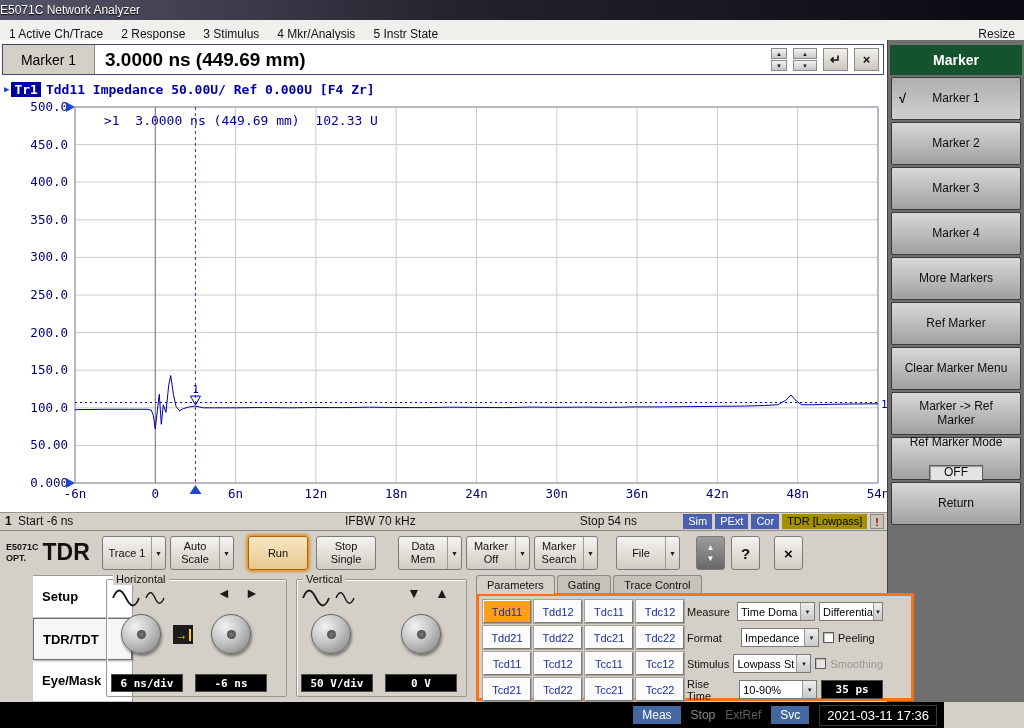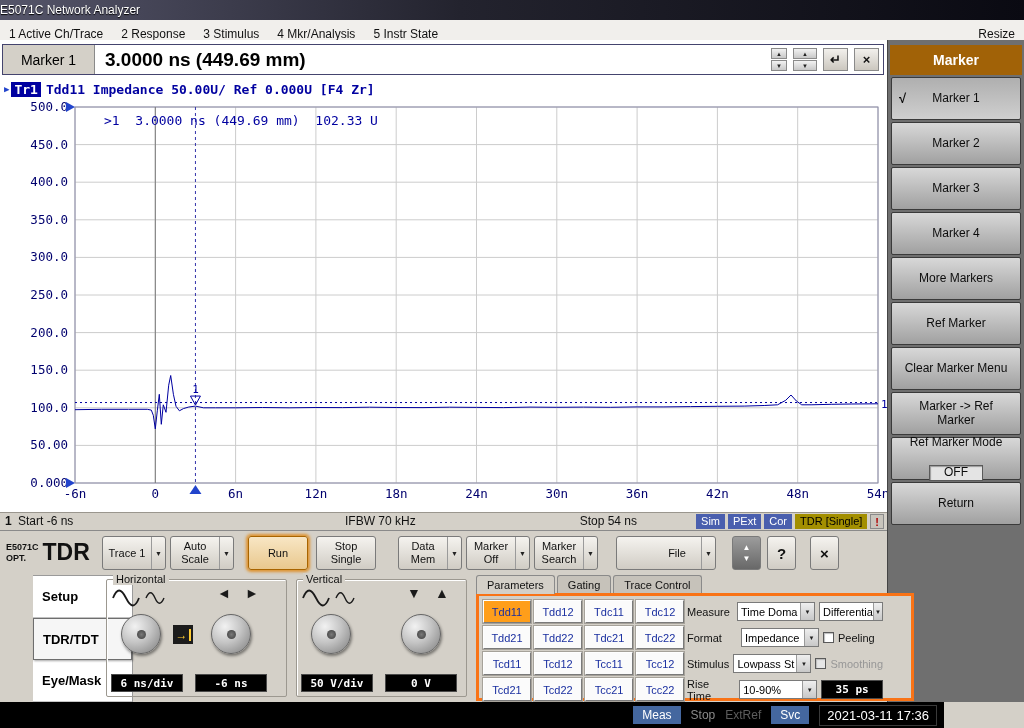--- a/index.html
+++ b/index.html
@@ -51,21 +51,21 @@
   .ch-stop { position:absolute; right:250px; }
   .badges { position:absolute; right:3px; top:1px; display:flex; gap:3px; }
   .badge { font-size:11px; height:15px; line-height:15px; padding:0 5px; }
   .badge.blue { background:#4a5fae; color:#fff; }
   .badge.olive { background:#a38f00; color:#000; }
   .badge.alert { background:#c8c4bc; color:#b00000; font-weight:bold; border:1px solid #8a8a8a; padding:0 4px; }
 
   
   .sidebar { position:absolute; left:887px; top:40px; width:137px; height:662px; background:#6f6f6f;
     border-left:1px solid #444; }
-  .sidebar-header { position:absolute; left:2px; right:2px; top:5px; height:30px; background:#a16207; color:#fff;
+  .sidebar-header { position:absolute; left:2px; right:2px; top:5px; height:30px; background:#14532d; color:#fff;
     font-size:14px; font-weight:bold; display:flex; align-items:center; justify-content:center; }
   .sidebar-buttons { position:absolute; left:3px; right:3px; top:37px; display:flex; flex-direction:column; gap:2px; }
   .sb-btn { height:43px; background:linear-gradient(#d8d8d8,#a0a0a0); border:1px solid #3a3a3a; border-radius:2px;
     display:flex; flex-direction:column; align-items:center; justify-content:center; font-size:12px; color:#0d0d0d;
     text-align:center; position:relative; padding:0 8px; line-height:1.15; }
   .sb-btn.checked { background:linear-gradient(#aFAFaf,#cFcFcF); }
   .sb-check { position:absolute; left:7px; top:50%; transform:translateY(-50%); font-weight:bold; font-size:13px; }
   .sb-value { display:block; background:#e4e4e4; border:1px solid #5a5a5a; box-shadow:inset 1px 1px 1px #9a9a9a;
     padding:0 14px; margin-top:15px; font-size:12px; }
 
@@ -269,21 +269,21 @@
 
     <div class="chart-status">
       <span class="ch-num">1</span>
       <span class="ch-start">Start -6 ns</span>
       <span class="ch-ifbw">IFBW 70 kHz</span>
       <span class="ch-stop">Stop 54 ns</span>
       <span class="badges">
           <span class="badge blue">Sim</span>
           <span class="badge blue">PExt</span>
           <span class="badge blue">Cor</span>
-          <span class="badge olive">TDR [Single]</span>
+          <span class="badge olive">TDR [Lowpass]</span>
           <span class="badge alert">!</span>
         </span>
     </div>
   </div>
 
   <div class="sidebar">
     <div class="sidebar-header">Marker</div>
     <div class="sidebar-buttons">
         <div class="sb-btn checked">
           <span class="sb-check">√</span>
@@ -350,21 +350,21 @@
           <span class="tb-dd">▼</span>
         </div>
         <div class="tb-btn" style="margin-left: 4px;">
           <span class="tb-label">Marker Off</span>
           <span class="tb-dd">▼</span>
         </div>
         <div class="tb-btn" style="margin-left: 4px;">
           <span class="tb-label">Marker Search</span>
           <span class="tb-dd">▼</span>
         </div>
-        <div class="tb-btn" style="margin-left: 18px; padding-left: 36px;">
+        <div class="tb-btn" style="margin-left: 18px;">
           <span class="tb-label">File</span>
           <span class="tb-dd">▼</span>
         </div>
         <div class="tb-icon-btn dark" style="margin-left: 16px;">
           <span>▲</span>
           <span>▼</span>
         </div>
         <div class="tb-icon-btn" style="margin-left: 6px;">?</div>
         <div class="tb-icon-btn" style="margin-left: 14px;">×</div>
       </div>

